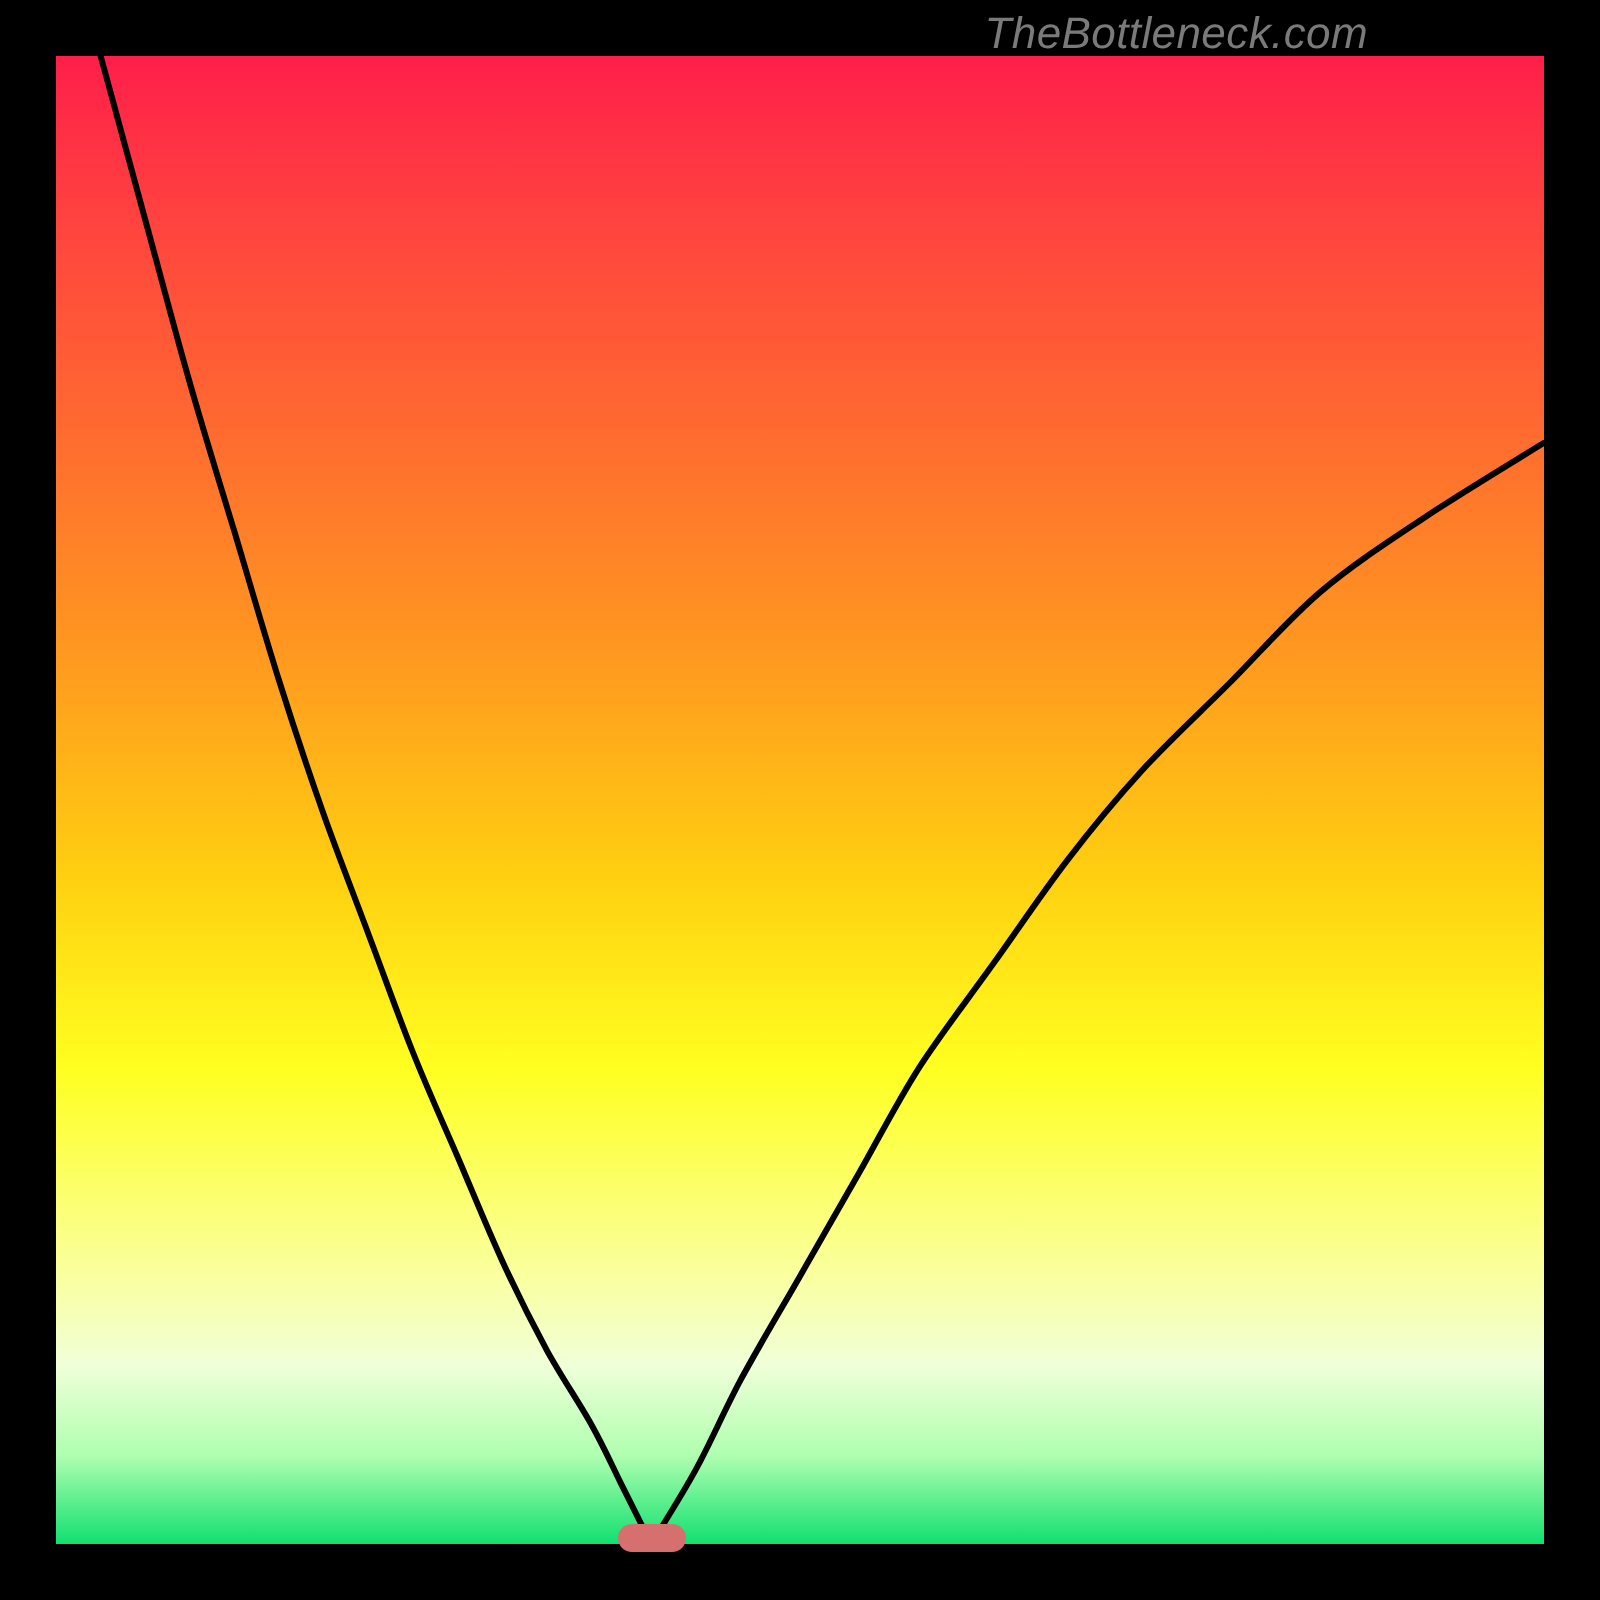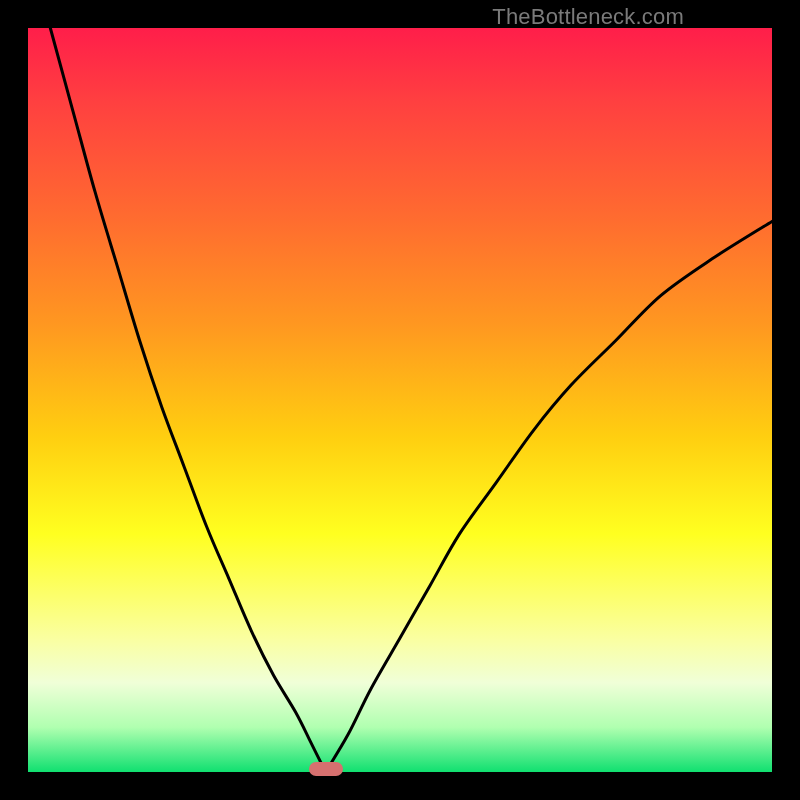--- a/index.html
+++ b/index.html
@@ -11,20 +11,21 @@
     font-family: Arial, Helvetica, sans-serif;
     position: relative;
   }
   .frame {
     position: absolute;
     left: 0;
     top: 0;
     width: 700px;
     height: 800px;
     background: #000;
+    font-style: italic;
   }
   .plot-area {
     position: absolute;
     left: 28px;
     top: 28px;
     width: 744px;
     height: 744px;
     background: linear-gradient(to bottom,
       #ff1e4a 0%,
       #ff4040 10%,

